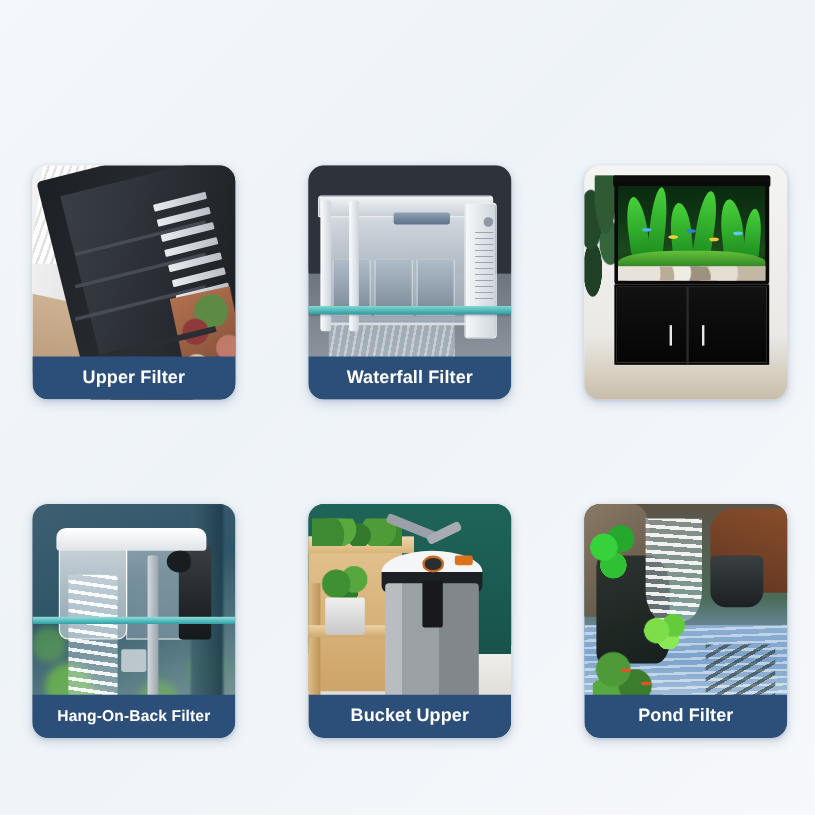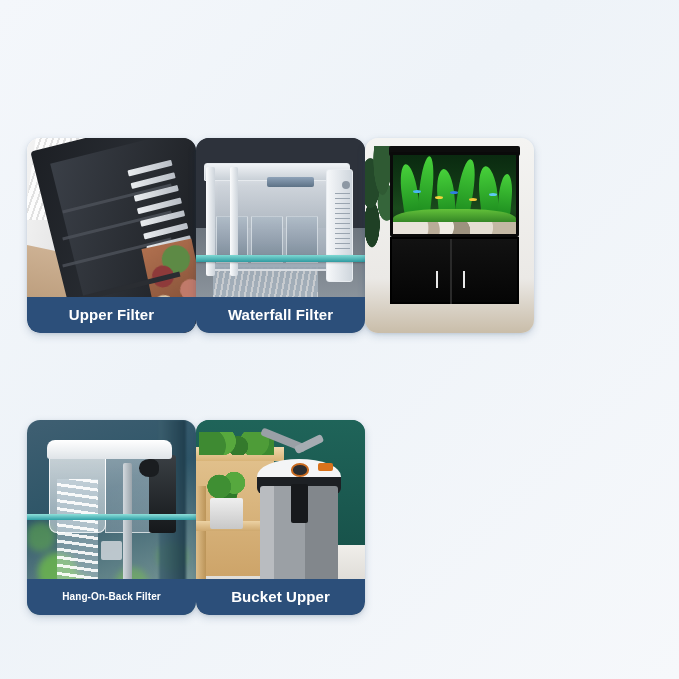--- a/index.html
+++ b/index.html
@@ -13,21 +13,21 @@
 
   .page-title {
     position:absolute; top:46px; left:0; width:679px;
     text-align:center;
     font-size:33px; font-weight:bold; letter-spacing:.2px;
     color:#21406e;
     font-family:"Liberation Sans", sans-serif;
   }
 
   .grid { position:absolute; top:138px; left:27px; width:625px; }
-  .row { display:flex; }
+  .row { display:flex; gap:61px; }
   .row + .row { margin-top:87px; }
 
   .card {
     width:169px; height:195px;
     border-radius:13px;
     background:#ffffff;
     position:relative;
     overflow:hidden;
     box-shadow:0 3px 9px rgba(40,70,110,.18), 0 1px 3px rgba(40,70,110,.12);
     flex:0 0 auto;
@@ -39,21 +39,21 @@
     height:36px; line-height:36px;
     background:#2c4f7a;
     color:#ffffff;
     font-size:15px; font-weight:bold;
     text-align:center;
     letter-spacing:.1px;
     border-bottom-left-radius:13px; border-bottom-right-radius:13px;
     z-index:9;
     white-space:nowrap;
   }
-  .label.sm { font-size:10px; }
+  .label.sm { font-size:13px; }
 
   
   .c1 { background:#ffffff; }
   .c1 .wall {
     position:absolute; left:0; top:0; width:46%; height:100%;
     background:linear-gradient(100deg,#f3f3f3,#e2e2e2 60%,#d9d9d9);
   }
   .c1 .wallstripes{
     position:absolute; left:2%; top:0; width:30%; height:42%;
     background:repeating-linear-gradient(102deg,#ffffff 0 4px,#e0e0e0 4px 6px);
@@ -481,16 +481,35 @@
           <div class="clamp"></div>
           <div class="dial"></div>
           <div class="orange"></div>
           <div class="foot a"></div>
             <div class="foot b"></div>
           <div class="valve"></div>
         </div>
         <div class="label">Bucket Upper</div>
       </div>
 
+      <div class="card c6">
+        <div class="photo">
+          <div class="rockL"></div>
+          <div class="rockR"></div>
+          <div class="water"></div>
+          <div class="ripple"></div>
+          <div class="darkrock"></div>
+          <div class="fall"></div>
+          <div class="greenL"></div>
+          <div class="pail"></div>
+          <div class="moss"></div>
+          <div class="lily"></div>
+          <div class="koi k1"></div>
+            <div class="koi k2"></div>
+            <div class="koi k3"></div>
+          <div class="stones"></div>
+        </div>
+        <div class="label">Pond Filter</div>
+      </div>
 
     </div>
   </div>
 </div>
 
 </body></html>

